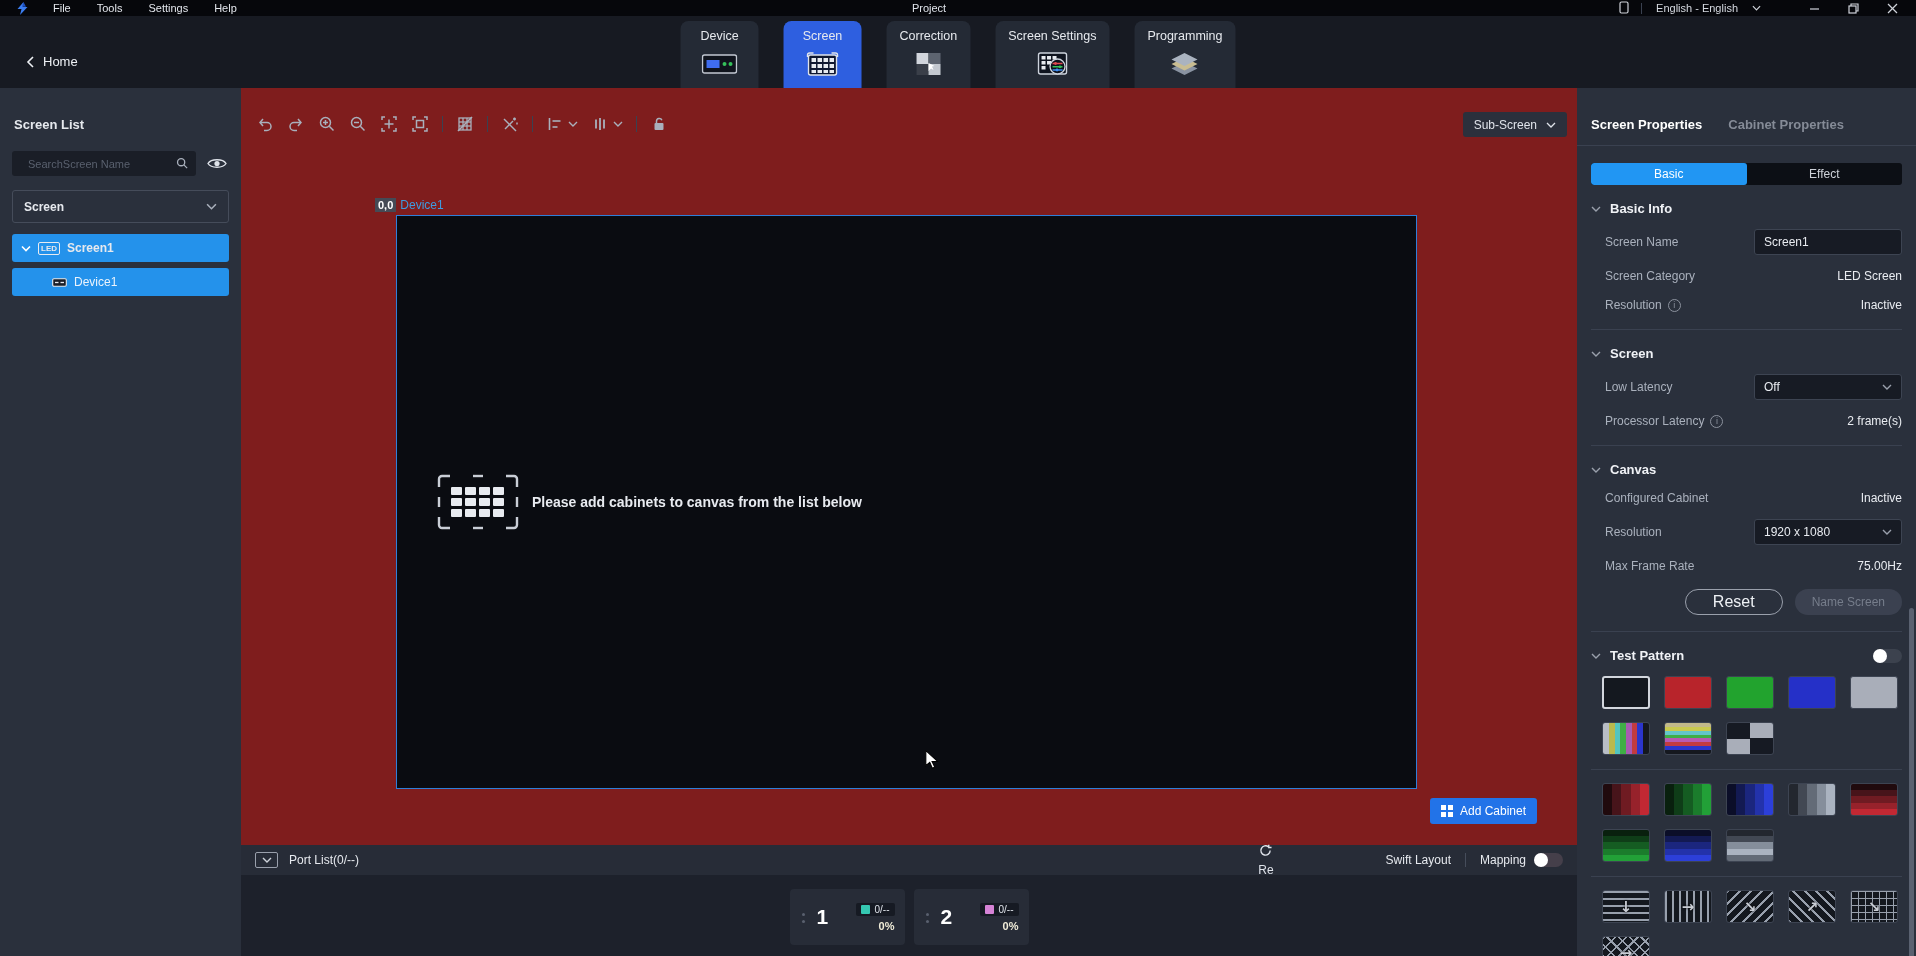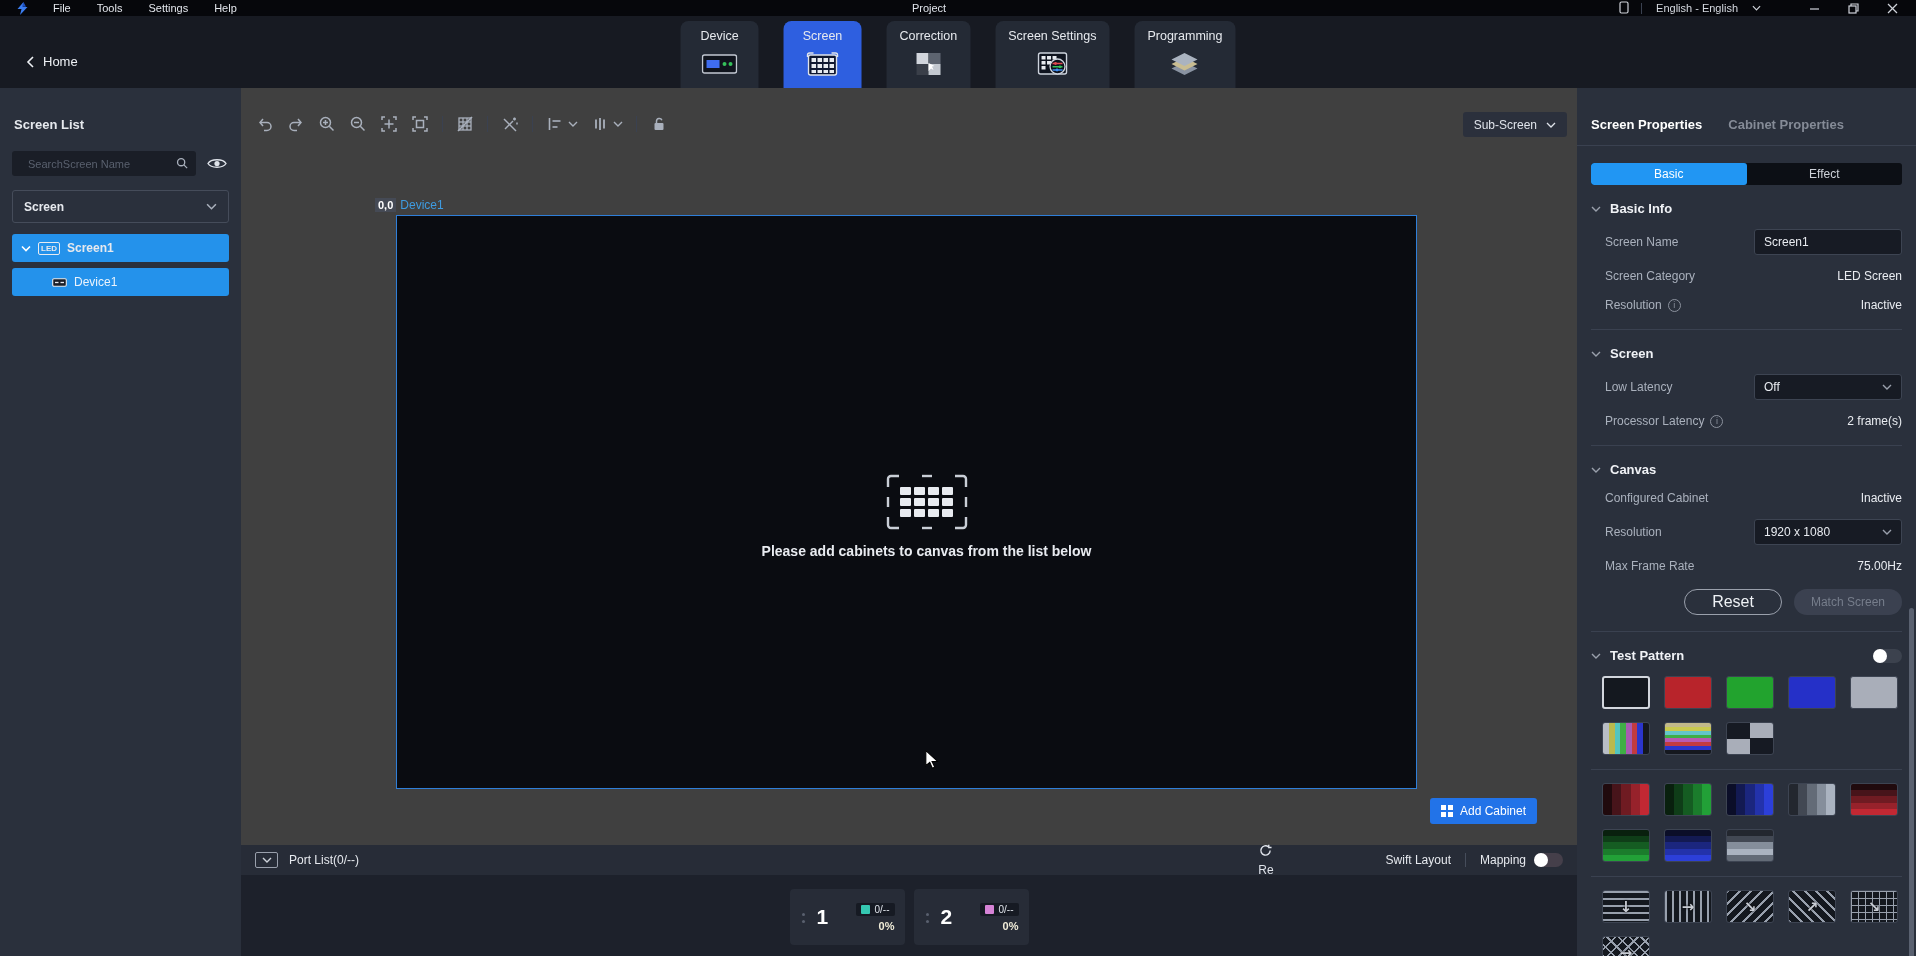--- a/index.html
+++ b/index.html
@@ -44,31 +44,31 @@
   .sb-select { margin-top:14px; height:33px; border:1px solid #454c5a; border-radius:3px; display:flex;
     align-items:center; justify-content:space-between; padding:0 11px; font-size:12px; font-weight:bold; cursor:pointer; }
   .sb-tree { margin-top:11px; }
   .tree-row { height:28px; background:#2492eb; border-radius:3px; display:flex; align-items:center; gap:7px;
     padding:0 9px; font-size:12px; margin-bottom:6px; cursor:pointer; }
   .tree-row.screen { font-weight:bold; }
   .tree-row.device { padding-left:40px; font-weight:normal; color:#eaf3fc; }
   .led-badge { border:1px solid #e8ebf0; border-radius:2px; font-size:8px; font-weight:bold; padding:0 2px; line-height:11px; }
 
   
-  .center { flex:1; position:relative; background:#404040; }
+  .center { flex:1; position:relative; background:#7f1d1d; }
   .toolbar { position:absolute; top:27px; left:15px; display:flex; align-items:center; gap:13px; color:#a9b0bc; }
   .toolbar .tbtn { display:flex; align-items:center; gap:4px; cursor:pointer; }
   .tdiv { width:1px; height:16px; background:#3a4150; }
   .subscreen { position:absolute; top:24px; right:10px; height:25px; background:#2b303c; border-radius:3px;
     display:flex; align-items:center; gap:9px; padding:0 11px; font-size:12px; color:#dfe3ea; cursor:pointer; }
   .canvas-labels { position:absolute; left:134px; top:110px; display:flex; align-items:center; gap:4px; }
   .origin-badge { background:#454a55; color:#fff; font-size:11px; font-weight:bold; padding:1px 3px; }
   .device-label { color:#3e9be0; font-size:12px; }
   .canvas { position:absolute; left:155px; top:127px; width:1021px; height:574px; background:#0a0c11; border:1px solid #2f7fd9; }
-  .empty { position:absolute; top:258px; left:0; right:0; display:flex; flex-direction:column; align-items:center; gap:13px;padding-left:40px; }
+  .empty { position:absolute; top:258px; left:0; right:0; display:flex; flex-direction:row; align-items:center; gap:13px;padding-left:40px; }
   .empty-msg { font-size:14px; font-weight:bold; color:#e8ebf0; }
   .add-cabinet { position:absolute; left:1189px; top:710px; height:26px; background:#2273e8; border:none; border-radius:3px;
     color:#fff; font-size:12px; display:flex; align-items:center; gap:7px; padding:0 11px; cursor:pointer; font-family:"Liberation Sans",sans-serif; }
   .cursor { position:absolute; left:684px; top:662px; pointer-events:none; }
 
   .portbar { position:absolute; left:0; right:0; top:757px; height:30px; background:#272c37; display:flex; align-items:center; padding:0 14px; font-size:12px; }
   .collapse-btn { width:23px; height:16px; border:1px solid #9aa0ac; border-radius:2px; display:flex; align-items:center; justify-content:center; cursor:pointer; color:#cfd3da; }
   .portlist-label { margin-left:11px; color:#e6e9ee; }
   .pb-right { margin-left:auto; display:flex; align-items:center; gap:14px; }
   .refresh { display:flex; align-items:center; gap:6px; color:#dfe3ea; cursor:pointer;flex-direction:column; }
@@ -611,21 +611,21 @@
                 <polyline points="1,1 5,5 9,1" fill="none" stroke="#9aa0ac" stroke-width="1.4"></polyline>
               </svg>
           </span>
         </div>
         <div class="rp-row">
           <span class="row-label">Max Frame Rate</span>
           <span class="row-value">75.00Hz</span>
         </div>
         <div class="btn-row">
           <button class="btn-reset">Reset</button>
-          <button class="btn-match">Match Screen</button>
+          <button class="btn-match">Name Screen</button>
         </div>
         <div class="sec-div"></div>
       </div>
 
       <div class="section">
         <div class="sec-head">
           <svg width="10" height="6" viewBox="0 0 10 6">
               <polyline points="1,1 5,5 9,1" fill="none" stroke="#9aa0ac" stroke-width="1.4"></polyline>
             </svg>
           <span>Test Pattern</span>

